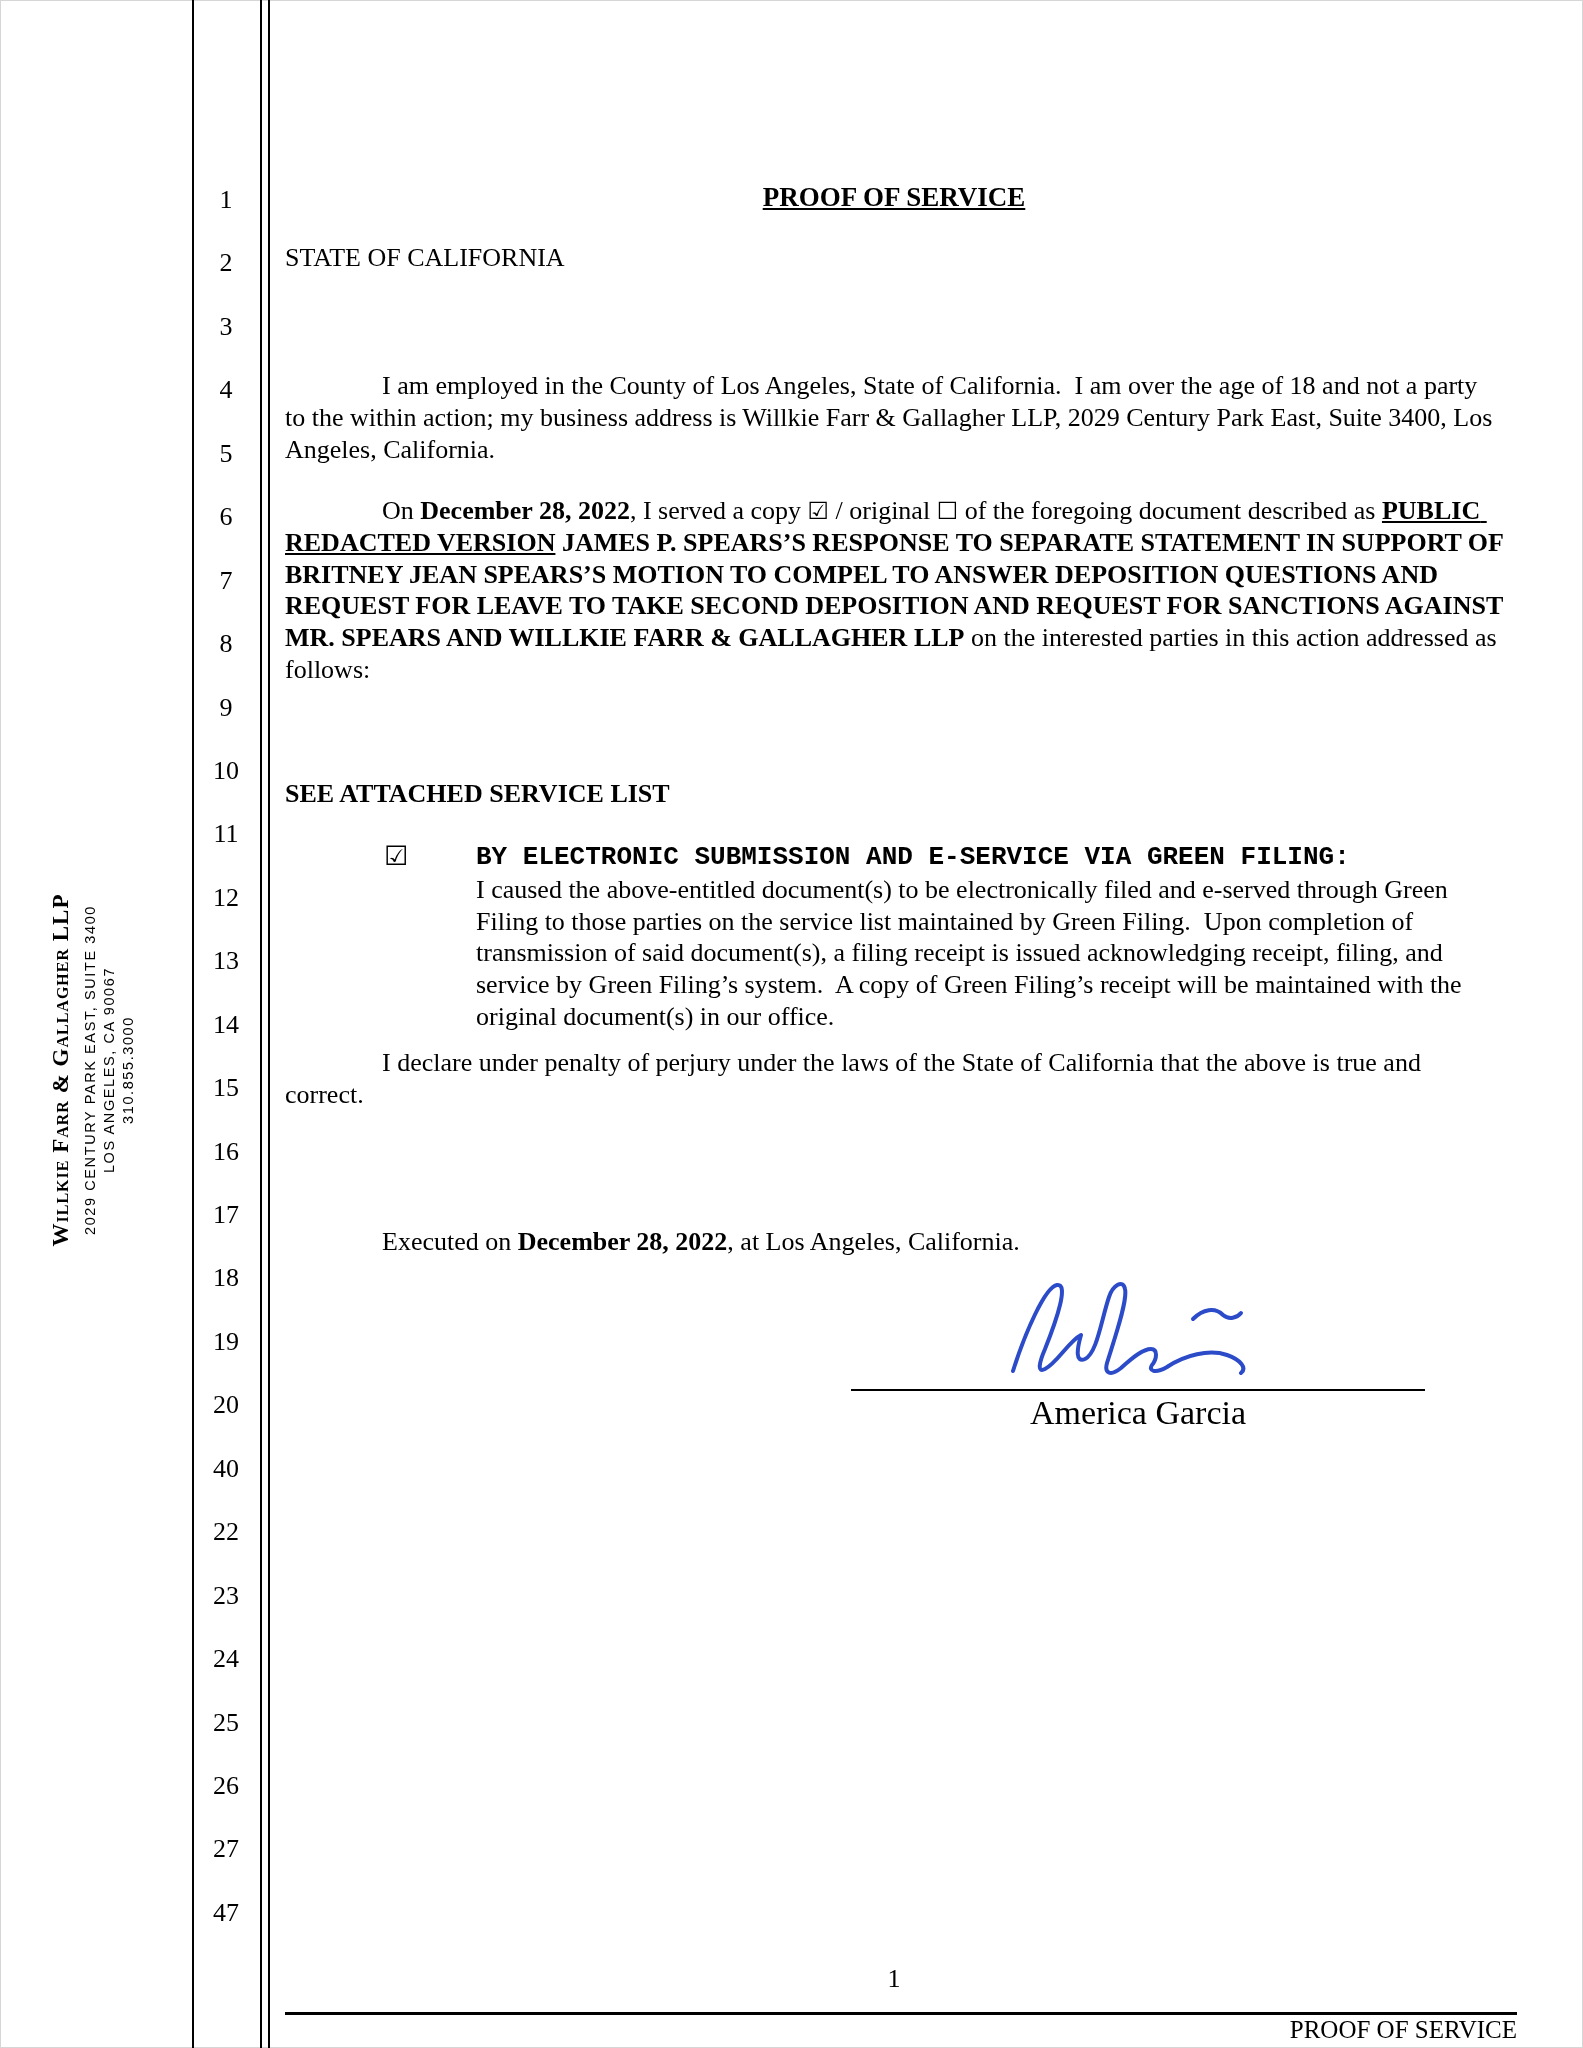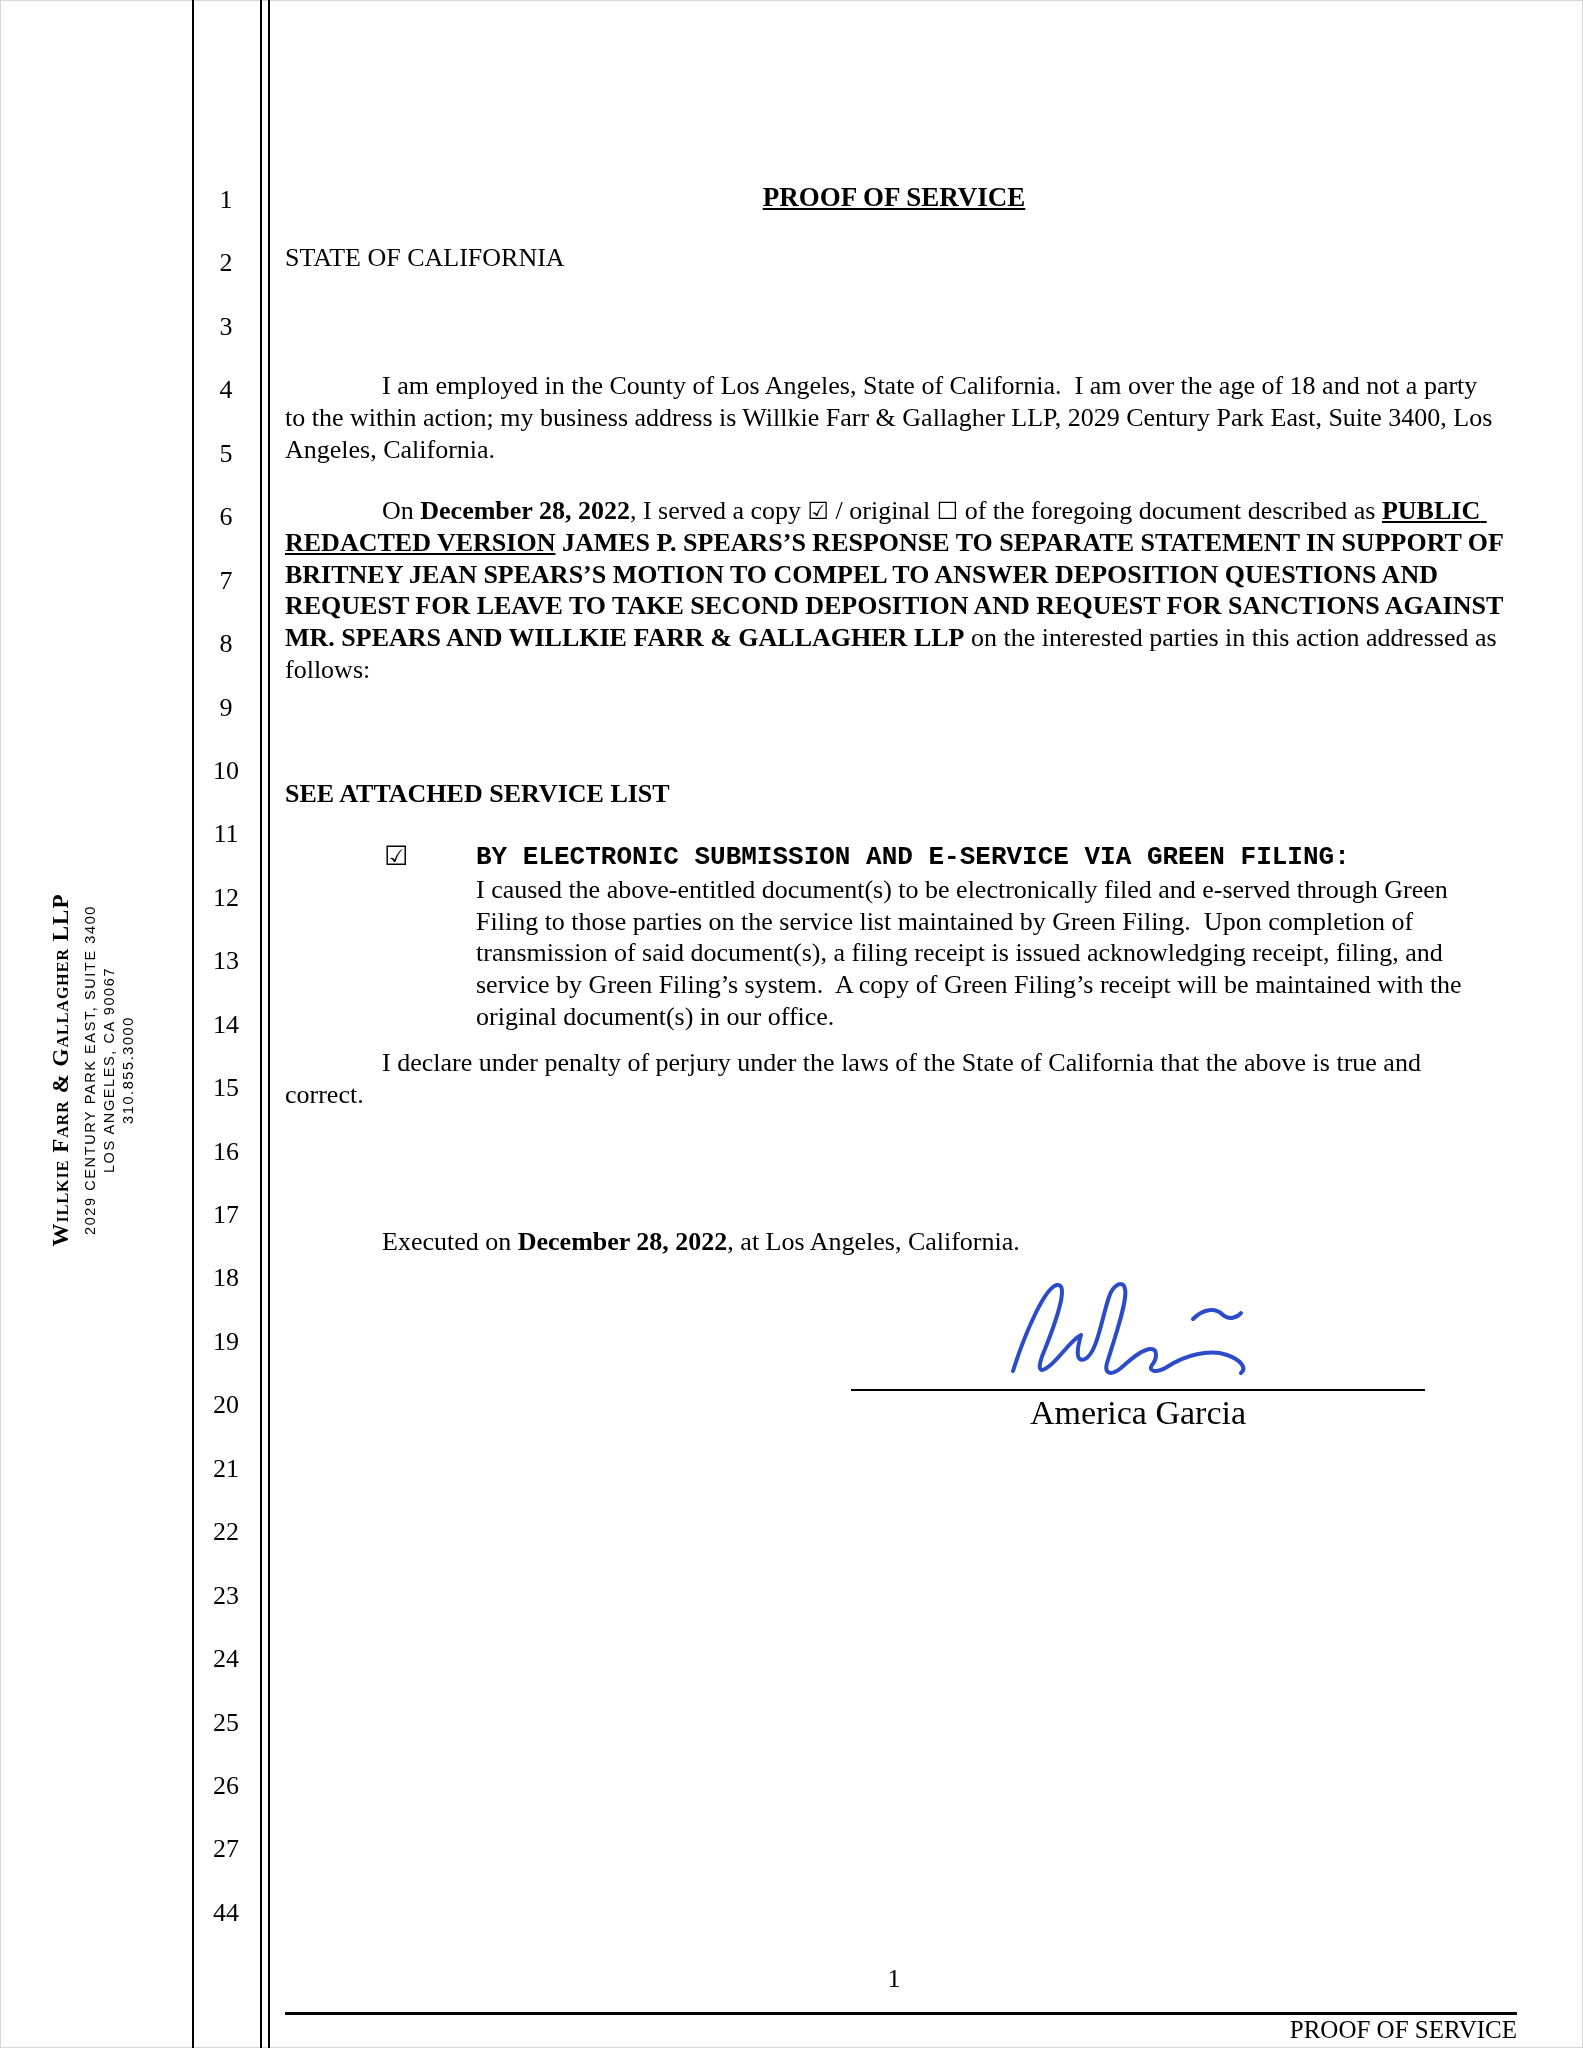--- a/index.html
+++ b/index.html
@@ -82,28 +82,28 @@
     <div class="ln">11</div>
     <div class="ln">12</div>
     <div class="ln">13</div>
     <div class="ln">14</div>
     <div class="ln">15</div>
     <div class="ln">16</div>
     <div class="ln">17</div>
     <div class="ln">18</div>
     <div class="ln">19</div>
     <div class="ln">20</div>
-    <div class="ln">21</div>
+    <div class="ln">40</div>
     <div class="ln">22</div>
     <div class="ln">23</div>
     <div class="ln">24</div>
     <div class="ln">25</div>
     <div class="ln">26</div>
     <div class="ln">27</div>
-    <div class="ln">44</div>
+    <div class="ln">47</div>
   </div>
 
   <div class="blk title">PROOF OF SERVICE</div>
   <div class="blk state">STATE OF CALIFORNIA</div>
 
   <div class="blk para1">I am employed in the County of Los Angeles, State of California.  I am over the age of 18 and not a party to the within action; my business address is Willkie Farr &amp; Gallagher LLP, 2029 Century Park East, Suite 3400, Los Angeles, California.</div>
 
   <div class="blk para2"><span>On </span><span class="b">December 28, 2022</span><span>, I served a copy </span><span class="cb">☑</span><span> / original </span><span class="cb">☐</span><span> of the foregoing document described as </span><span class="b u">PUBLIC REDACTED VERSION</span><span class="b"> JAMES P. SPEARS’S RESPONSE TO SEPARATE STATEMENT IN SUPPORT OF BRITNEY JEAN SPEARS’S MOTION TO COMPEL TO ANSWER DEPOSITION QUESTIONS AND REQUEST FOR LEAVE TO TAKE SECOND DEPOSITION AND REQUEST FOR SANCTIONS AGAINST MR. SPEARS AND WILLKIE FARR &amp; GALLAGHER LLP</span><span> on the interested parties in this action addressed as follows:</span></div>
 
   <div class="blk see">SEE ATTACHED SERVICE LIST</div>

